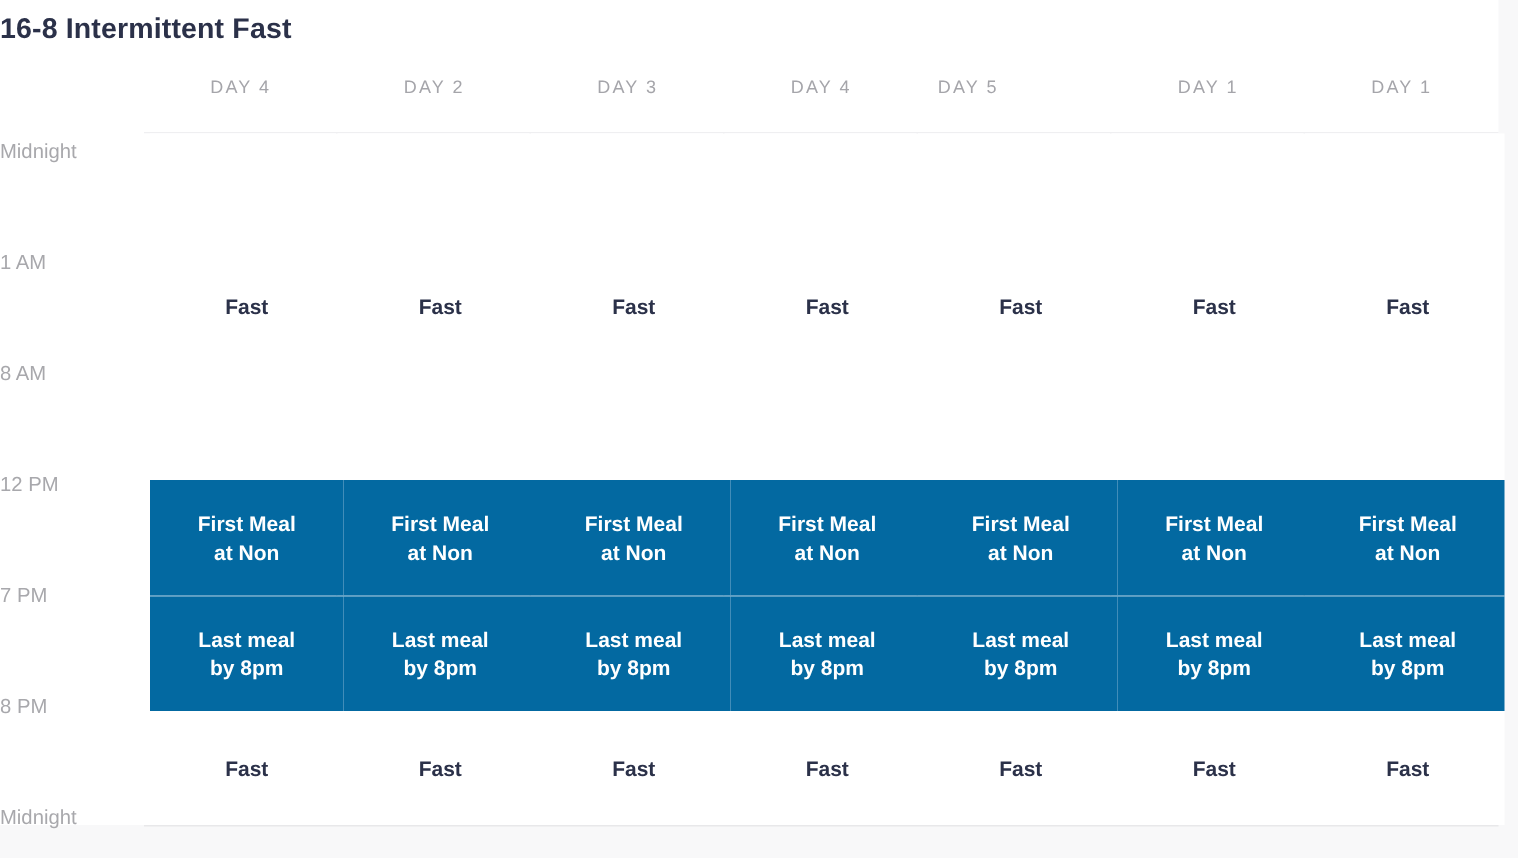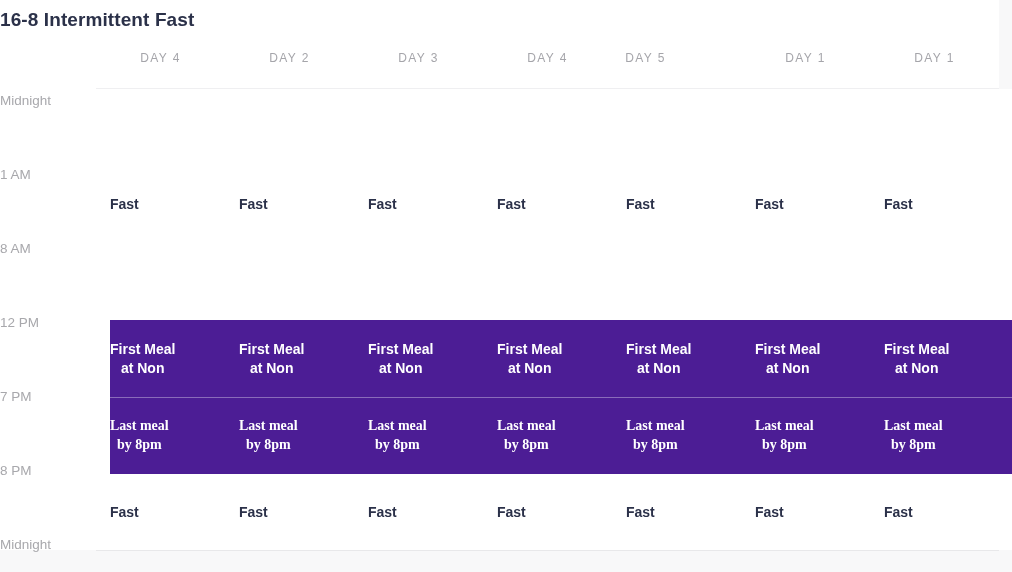--- a/index.html
+++ b/index.html
@@ -91,43 +91,43 @@
     width: 129px;
     height: 461px;
     box-sizing: border-box;
     border-right: 1px solid #e3e3e5;
   }
   .col.last { border-right: none; }
 
   
   .block {
     position: absolute;
-    left: 14px;
+    left: 4px;
     width: 129px;
     box-sizing: border-box;
     display: flex;
     align-items: center;
+    justify-content: center;
     text-align: center;
     line-height: 1.35;
   }
   .block.fast {
     background: #ffffff;
     color: #2b3149;
     font-size: 14px;
     font-weight: bold;
   }
   .block.eat {
-    background: #4c1d95;
+    background: #0369a1;
     color: #ffffff;
     font-size: 14px;
     font-weight: bold;
   }
   .block.eat.second {
     border-top: 1px solid rgba(255,255,255,0.35);
-    font-family: Liberation Serif, serif;
   }
 
   .block-text { display: block; }
 
   
   .grid-top-line {
     position: absolute;
     left: 96px;
     top: 88px;
     width: 903px;

